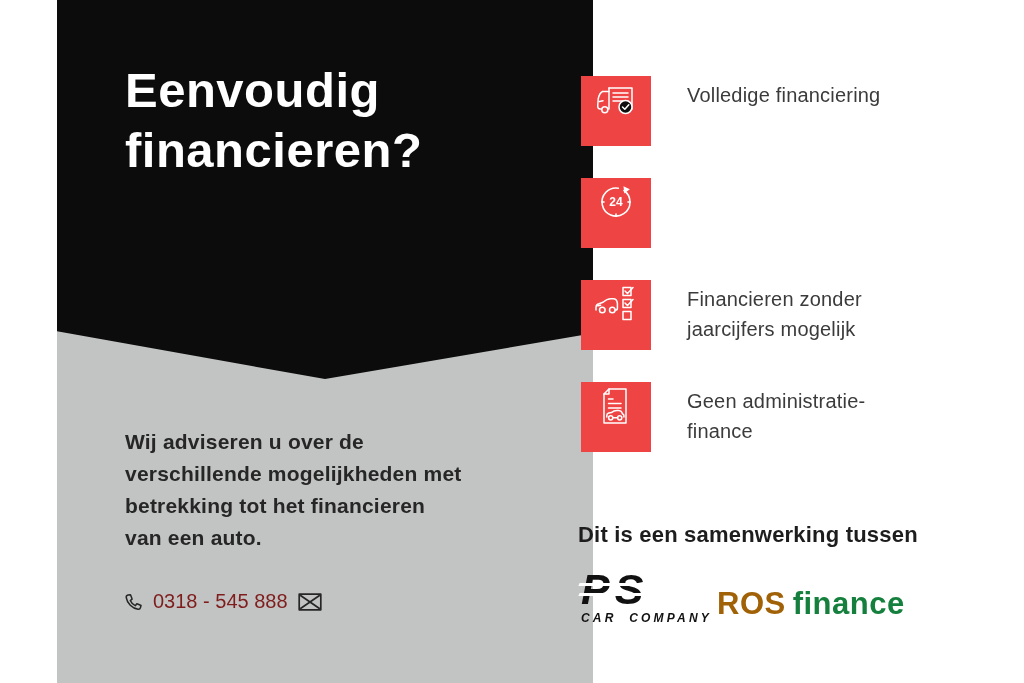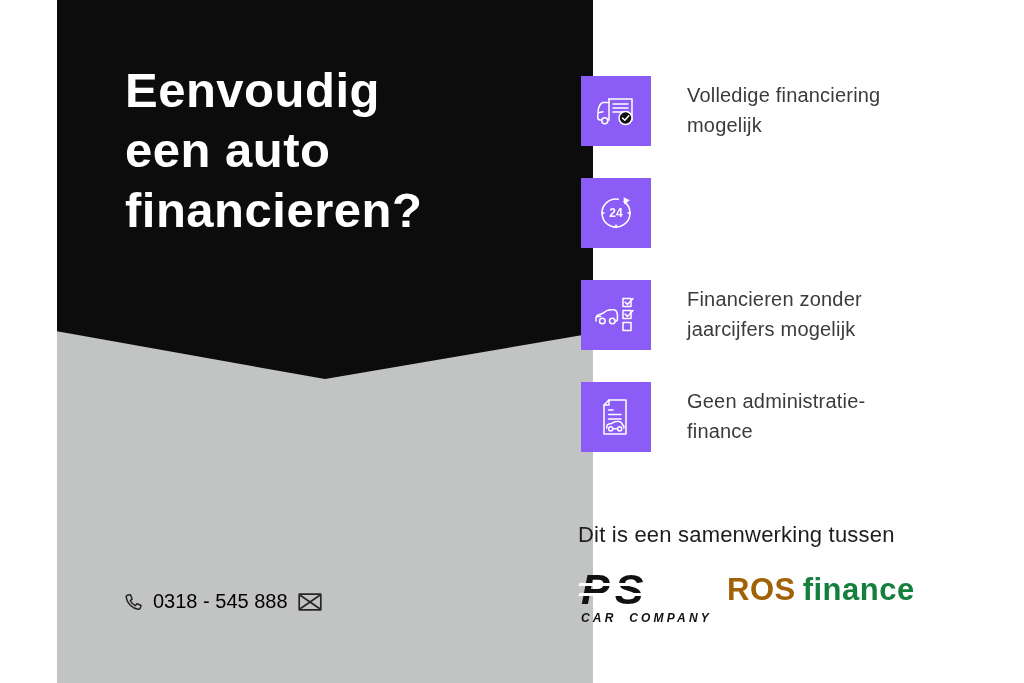--- a/index.html
+++ b/index.html
@@ -27,50 +27,50 @@
     line-height:60px; letter-spacing:0.5px;
   }
   .intro-text {
     position:absolute; left:68px; top:426px;
     color:#262626; font-size:21px; font-weight:bold;
     line-height:32px; letter-spacing:0.2px;
   }
   .contact-row {
     position:absolute; left:66px; top:590px;
     display:flex; align-items:center; gap:10px;
-    color:#000000; font-size:20px; font-weight:500;
+    color:#7f1d1d; font-size:20px; font-weight:500;
   }
   .contact { display:flex; align-items:center; gap:10px; }
   .contact svg { display:block; }
 
   
   .features {
     position:absolute; left:581px; top:76px;
     display:flex; flex-direction:column; gap:32px;
   }
   .feature { display:flex; align-items:flex-start; }
   .tile {
-    width:70px; height:70px; background:#8b5cf6; flex:0 0 70px;
-    display:flex; align-items:center; justify-content:center;
+    width:70px; height:70px; background:#ef4444; flex:0 0 70px;
+    display:flex; justify-content:center;
   }
   .tile svg { display:block; }
   .feature-text {
     margin-left:36px; padding-top:4px;
     color:#3b3b3b; font-size:20px; line-height:30px; font-weight:400;
     letter-spacing:0.2px;
   }
 
   
   .partner-heading {
     position:absolute; left:578px; top:522px;
-    color:#1d1d1d; font-size:22px; font-weight:normal; letter-spacing:0.2px;
+    color:#1d1d1d; font-size:22px; font-weight:bold; letter-spacing:0.2px;
   }
   .logos-row {
     position:absolute; left:581px; top:572px;
-    display:flex; gap:48px;
+    display:flex; align-items:flex-end; gap:38px;
   }
   .ps-logo { position:relative; width:98px; }
   .ps-text {
     font-style:italic; font-weight:bold; font-size:43px; line-height:34px;
     color:#111111; letter-spacing:5px;
   }
   .ps-stripe {
     position:absolute; left:-2px; width:104px; height:3px; background:#ffffff;
     transform:skewX(-25deg);
   }
@@ -92,24 +92,29 @@
 </head>
 <body>
 
 <div class="canvas">
 
   <div class="left-panel">
     <div class="black-chevron"></div>
 
     <div class="headline">
       <div>Eenvoudig</div>
-      <div>een auto</div>
       <div>financieren?</div>
     </div>
 
+    <div class="intro-text">
+      <div>Wij adviseren u over de</div>
+      <div>verschillende mogelijkheden met</div>
+      <div>betrekking tot het financieren</div>
+      <div>van een auto.</div>
+    </div>
 
     <div class="contact-row">
       <div class="contact">
         <span>
           <svg width="20" height="20" viewBox="0 0 22 22" fill="none" stroke="#262626" stroke-width="1.7" stroke-linecap="round" stroke-linejoin="round">
             <path d="M5.6 3.4 L8.2 3 C9 4.7 9.5 6 10 7.8 L8 9.4 C9.1 12 11 13.9 13.5 15 L15.2 13 C17 13.5 18.2 14 19.8 14.8 L19.2 17.2 C18.9 18.4 17.8 19.2 16.6 19 C10 18 4.6 12.6 3.6 6.1 C3.4 4.9 4.3 3.7 5.6 3.4 Z"></path>
           </svg>
         </span>
         <span>0318 - 545 888</span>
       </div>
@@ -134,21 +139,20 @@
           <path d="M17 15.5 H10.5 C8.5 16.5 6.8 20 6.2 23 L5.7 30 C5.7 32 6.7 33 8.2 33 H9.5"></path>
           <path d="M7.5 25.5 L11 24.8"></path>
           <circle cx="12.8" cy="33.8" r="3"></circle>
           <path d="M21 17 H36 M21 21 H36 M21 25 H36"></path>
           <circle cx="33.5" cy="31" r="6.5" fill="#0e0e0e"></circle>
           <path d="M30.5 31 L32.8 33.3 L36.8 28.8"></path>
         </svg>
       </div>
       <div class="feature-text">
         <div>Volledige financiering</div>
-        <div>mogelijk</div>
       </div>
     </div>
 
     <div class="feature">
       <div class="tile">
         <svg width="48" height="48" viewBox="0 0 48 48" fill="none" stroke="#ffffff" stroke-width="1.6" stroke-linecap="round" stroke-linejoin="round">
           <path d="M26.4 10.2 A 14 14 0 1 0 32.0 12.5"></path>
           <path d="M31.5 8.2 L37.8 11.3 L32.3 15.6 Z" fill="#ffffff" stroke="none"></path>
           <path d="M9.8 24 H12 M36 24 H38.2 M24 36 V38.2"></path>
           <text x="24" y="28.2" text-anchor="middle" fill="#ffffff" stroke="none" font-family="Liberation Sans, sans-serif" font-size="12" font-weight="bold">24</text>

